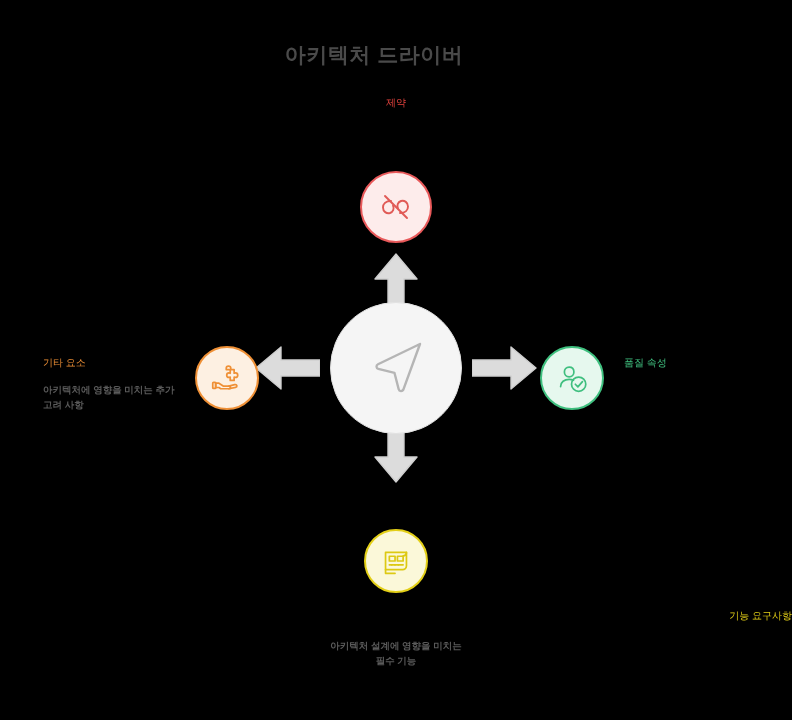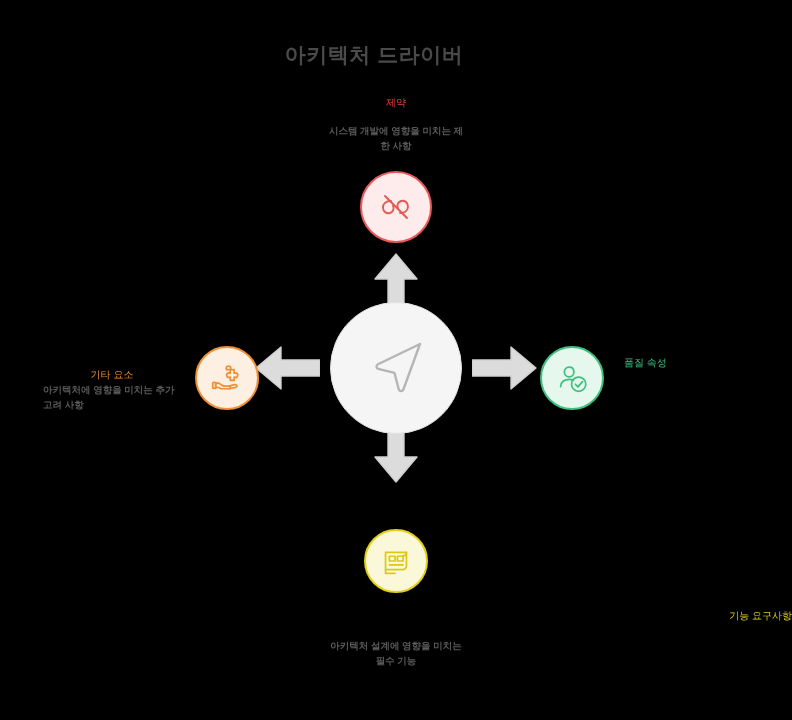--- a/index.html
+++ b/index.html
@@ -105,21 +105,21 @@
 
   .top-label  { left: 0; width: 792px; top: 96px; text-align: center; }
   .top-desc   { left: 326px; width: 140px; top: 124px; text-align: center; }
 
   .bottom-label { left: 0; width: 792px; top: 609px; text-align: right; }
   .bottom-desc  { left: 326px; width: 140px; top: 639px; text-align: center; }
 
   .right-label { left: 624px; top: 356px; text-align: left; }
   .right-desc  { left: 624px; width: 125px; top: 383px; text-align: left; }
 
-  .left-label  { left: 43px; width: 138px; top: 368px; text-align: center; }
+  .left-label  { left: 43px; width: 138px; top: 356px; text-align: left; }
   .left-desc   { left: 43px; width: 138px; top: 383px; text-align: left; }
 </style>
 </head>
 <body>
 
 <div id="stage">
 
   <div class="title">아키텍처 드라이버</div>
 
   <svg class="arrow arrow-up" viewBox="0 0 50 66">
@@ -144,21 +144,20 @@
   <div class="node-circle circle-top" style="background:#fdeceb; border-color:#e8595a;">
     <svg class="node-icon" viewBox="0 0 40 40" width="40" height="40">
       <g fill="none" stroke="#e05a56" stroke-width="1.9" stroke-linecap="round" stroke-linejoin="round">
         <path d="M15 14 C9.5 14 7 17 7 20.5 C7 24.5 10.5 27 14 26 C17 25 18.5 22 17 18.5"></path>
         <path d="M24 26 C29.5 26 32 23 32 19.5 C32 15.5 28.5 13 25 14 C22 15 20.5 18 22 21.5"></path>
         <path d="M9 9 L31 31"></path>
       </g>
     </svg>
   </div>
   <div class="node-label top-label" style="color:#e8443f;">제약</div>
-  <div class="node-desc top-desc">시스템 개발에 영향을 미치는 제한 사항</div>
 
   <div class="node-circle circle-right" style="background:#e6f8ee; border-color:#3fc07f;">
     <svg class="node-icon" viewBox="0 0 40 40" width="38" height="38">
       <g fill="none" stroke="#3fbf7f" stroke-width="1.8" stroke-linecap="round" stroke-linejoin="round">
         <path d="M17 8.5 C13.8 8.5 12 10.8 12 13.6 C12 16.6 14 18.8 17 18.8 C20 18.8 22 16.6 22 13.6 C22 10.8 20.2 8.5 17 8.5 Z"></path>
         <path d="M8 29 C8 24.2 12 21.4 17 21.4 C18.7 21.4 20.3 21.7 21.6 22.3"></path>
         <circle cx="27" cy="26.5" r="7.5"></circle>
         <path d="M23.5 26.6 L26.2 29.3 L31 23.8"></path>
       </g>
     </svg>

